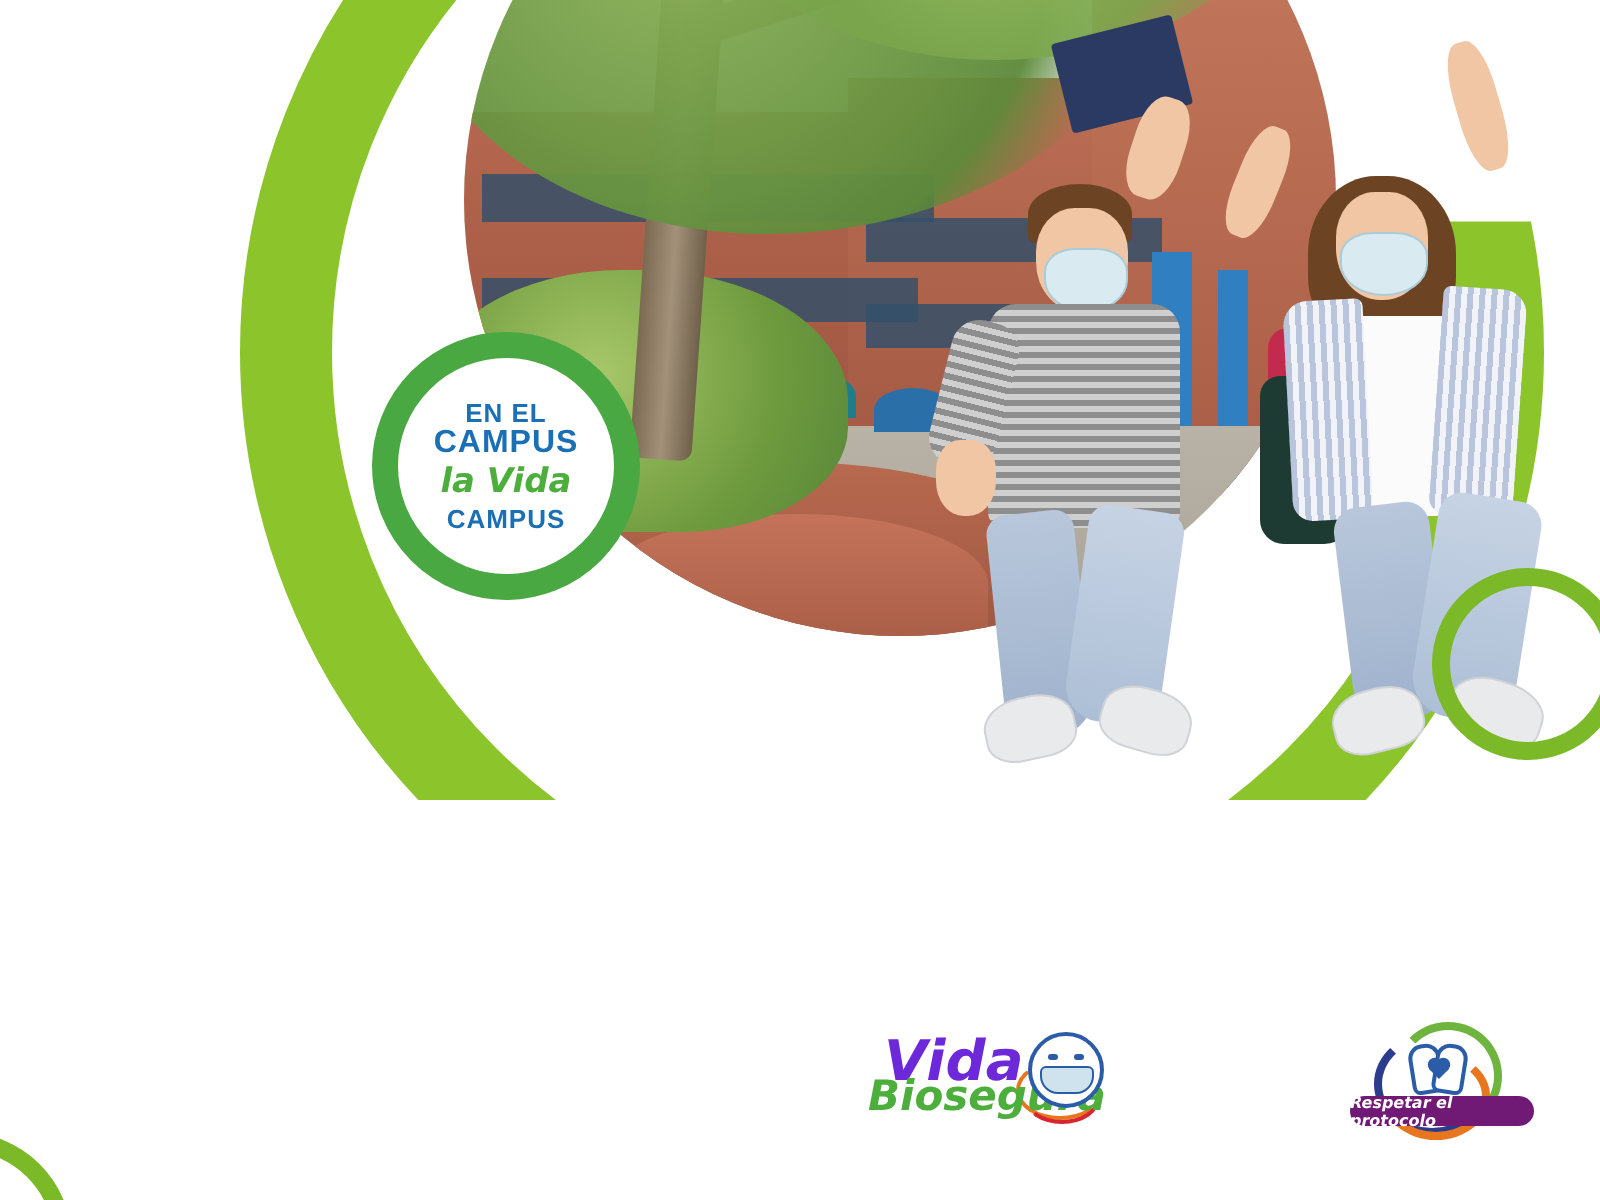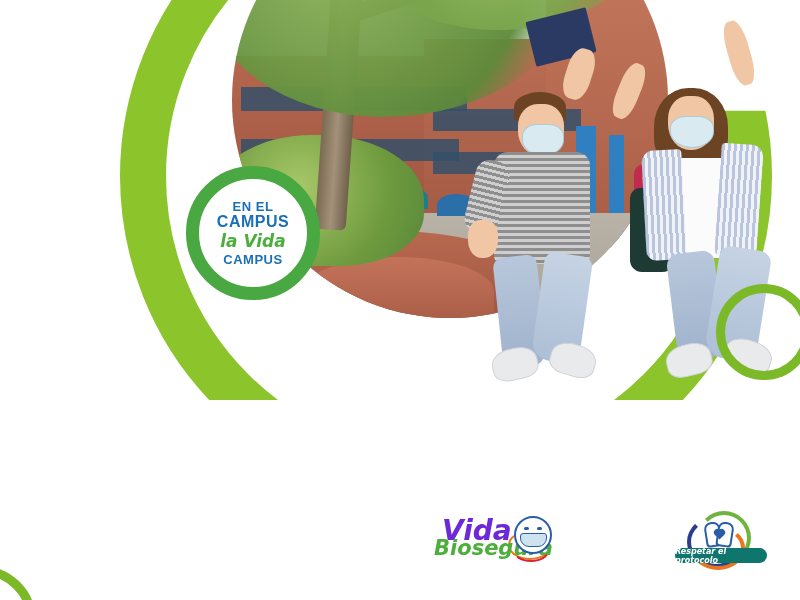--- a/index.html
+++ b/index.html
@@ -169,21 +169,21 @@
      background:#2B5CA8;transform:rotate(45deg);}
   .cc-heart:before,.cc-heart:after{content:"";position:absolute;width:9px;height:9px;
      background:#2B5CA8;border-radius:50%;}
   .cc-heart:before{left:-4.5px;}
   .cc-heart:after{top:-4.5px;}
   .cc-pill{position:absolute;left:10px;top:40px;width:72px;height:15px;
      background:#FBD34A;border-radius:8px;color:#1B4E9B;font-size:9px;
      font-weight:800;font-style:italic;display:flex;align-items:center;justify-content:center;
      font-family:"DejaVu Sans",sans-serif;}
   .rp-pill{position:absolute;left:2px;top:40px;width:92px;height:15px;
-     background:#0f766e;border-radius:8px;color:#fff;font-size:8px;
+     background:#701a75;border-radius:8px;color:#fff;font-size:8px;
      font-weight:800;font-style:italic;display:flex;align-items:center;justify-content:center;
      font-family:"DejaVu Sans",sans-serif;}
   .rp-hands{position:absolute;left:32px;top:12px;width:30px;height:30px;}
   .rp-hand{position:absolute;width:16px;height:25px;border:2.5px solid #2B5CA8;
      box-sizing:border-box;background:#fff;border-radius:7px 7px 4px 4px;}
   .rp-heart{position:absolute;left:11px;top:11px;width:7px;height:7px;
      background:#2B5CA8;transform:rotate(45deg);}
   .rp-heart:before,.rp-heart:after{content:"";position:absolute;width:7px;height:7px;
      background:#2B5CA8;border-radius:50%;}
   .rp-heart:before{left:-3.5px;}

